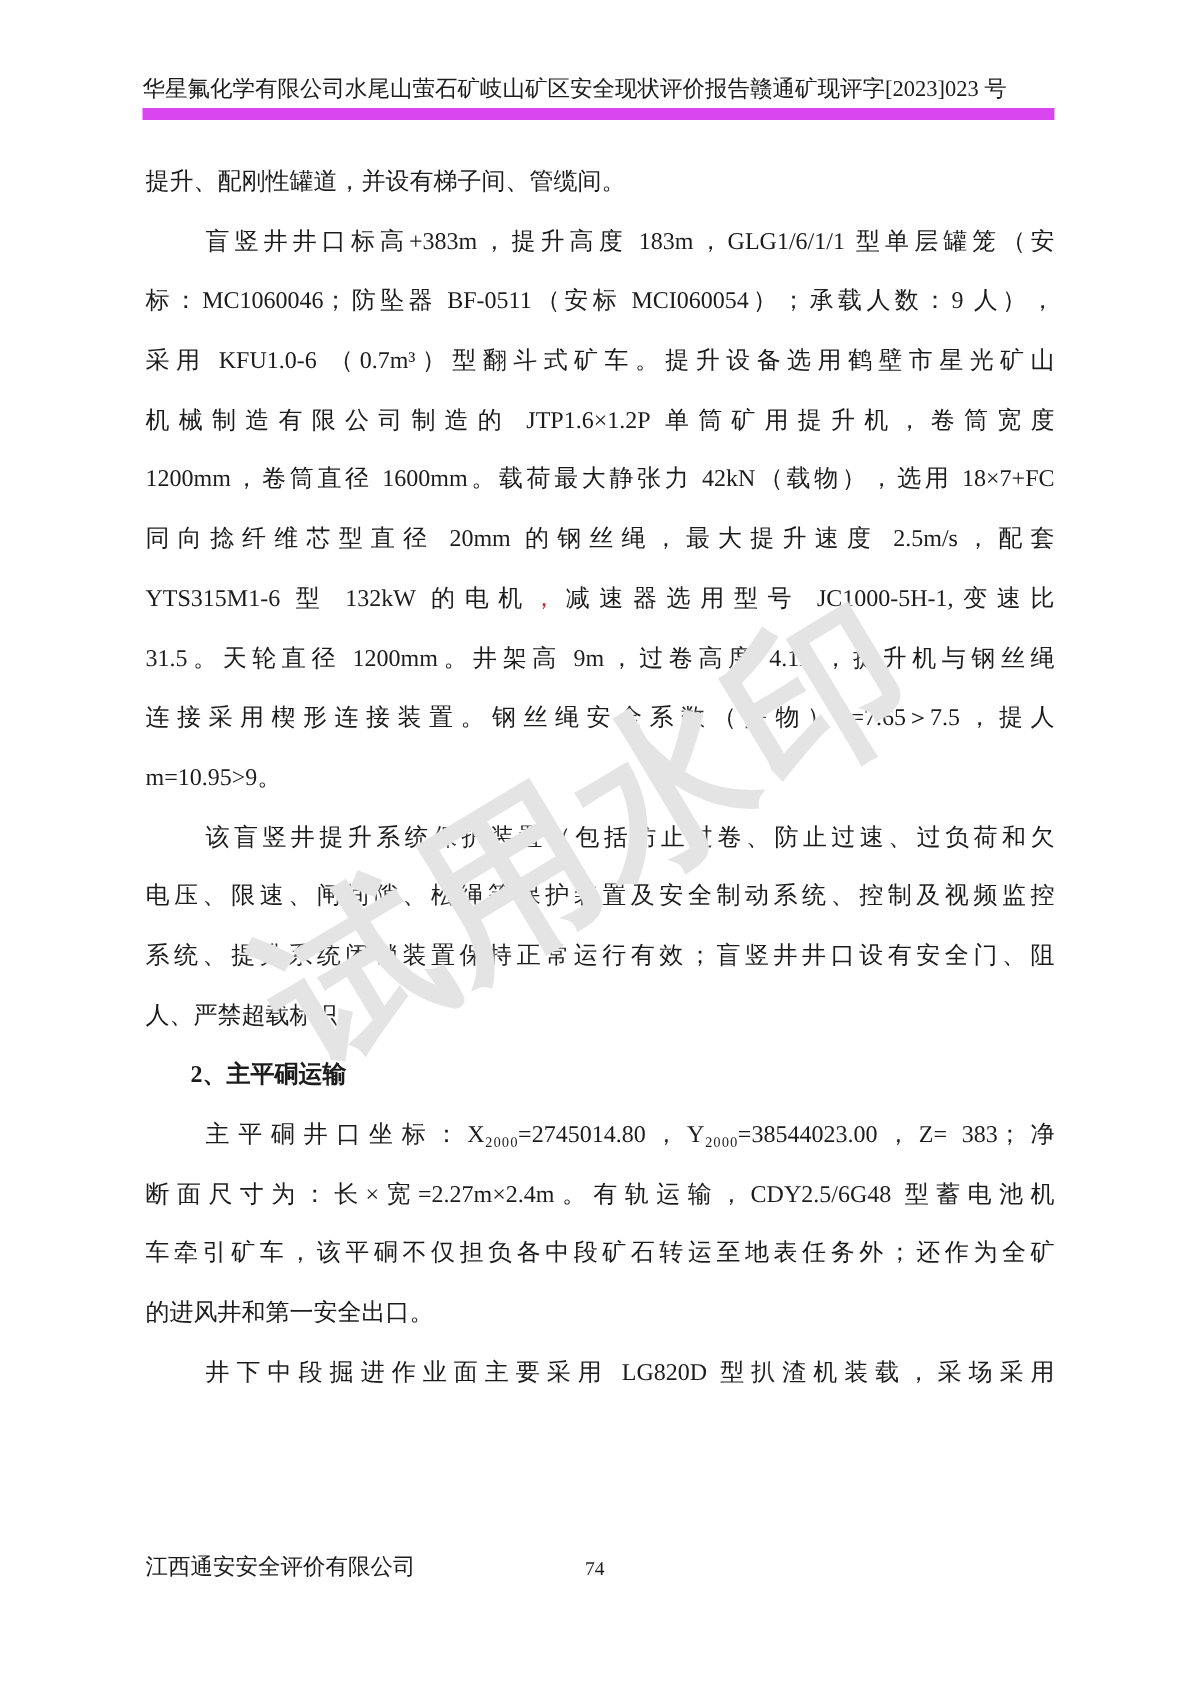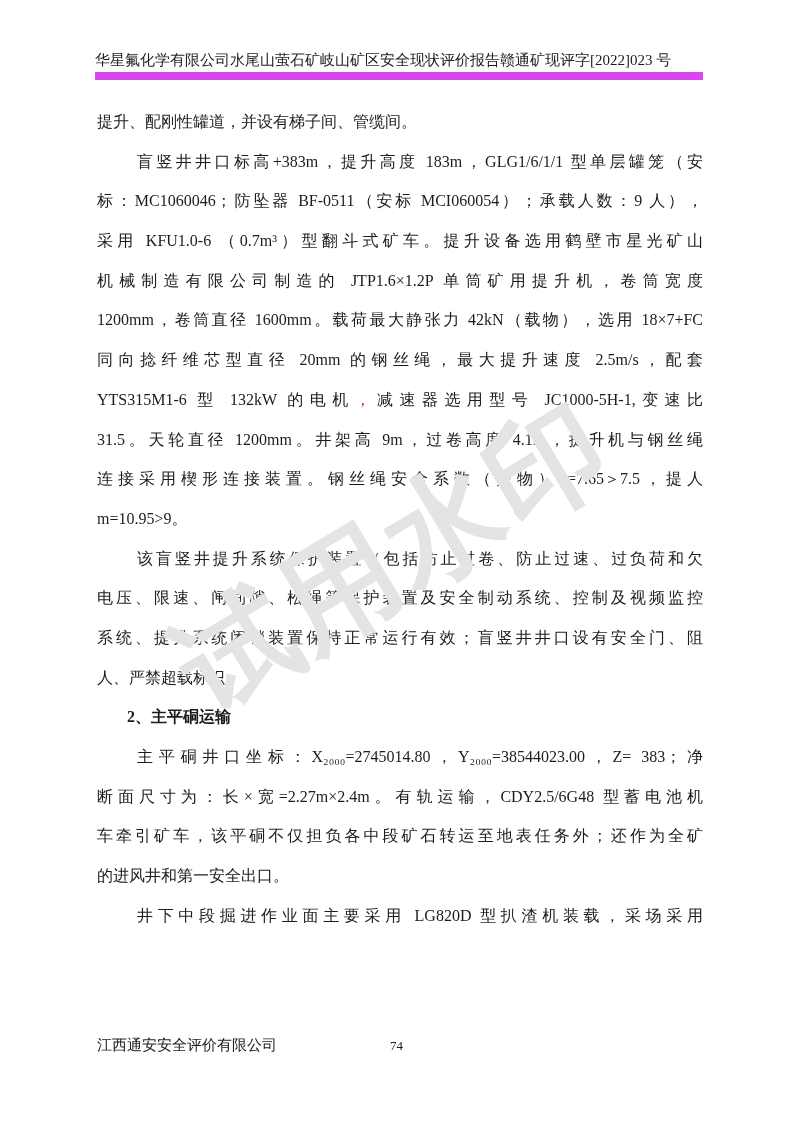--- a/index.html
+++ b/index.html
@@ -55,21 +55,21 @@
     font-size:13px; line-height:18px;
   }
 </style>
 </head>
 <body>
 
 <div class="page">
 
   <div class="page-header">
     <span class="hdr-left">华星氟化学有限公司水尾山萤石矿岐山矿区安全现状评价报告</span>
-    <span class="hdr-right">赣通矿现评字[2022]023 号</span>
+    <span class="hdr-right">赣通矿现评字[2023]023 号</span>
   </div>
 
   <div class="doc-body">
     <div class="ln">提升、配刚性罐道，并设有梯子间、管缆间。</div>
     <div class="ln just ind">盲竖井井口标高+383m，提升高度 183m，GLG1/6/1/1 型单层罐笼（安</div>
     <div class="ln just">标：MC1060046；防坠器 BF-0511（安标 MCI060054）；承载人数：9 人），</div>
     <div class="ln just">采用 KFU1.0-6 （0.7m³）型翻斗式矿车。提升设备选用鹤壁市星光矿山</div>
     <div class="ln just">机械制造有限公司制造的 JTP1.6×1.2P 单筒矿用提升机，卷筒宽度</div>
     <div class="ln just">1200mm，卷筒直径 1600mm。载荷最大静张力 42kN（载物），选用 18×7+FC</div>
     <div class="ln just">同向捻纤维芯型直径 20mm 的钢丝绳，最大提升速度 2.5m/s，配套</div>

